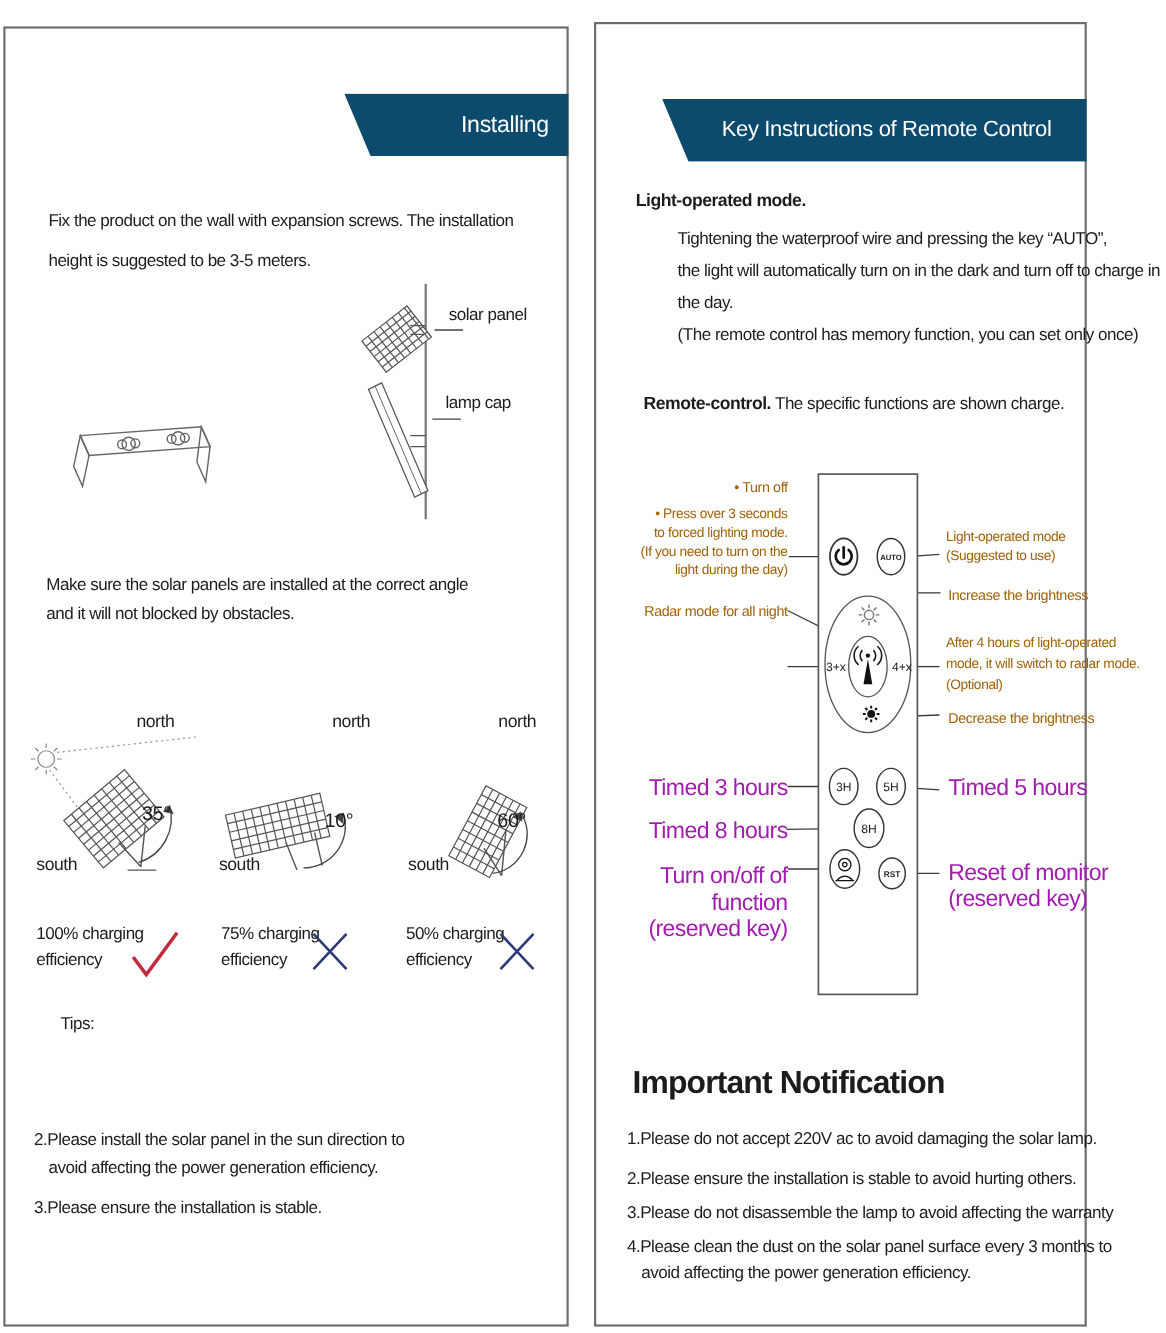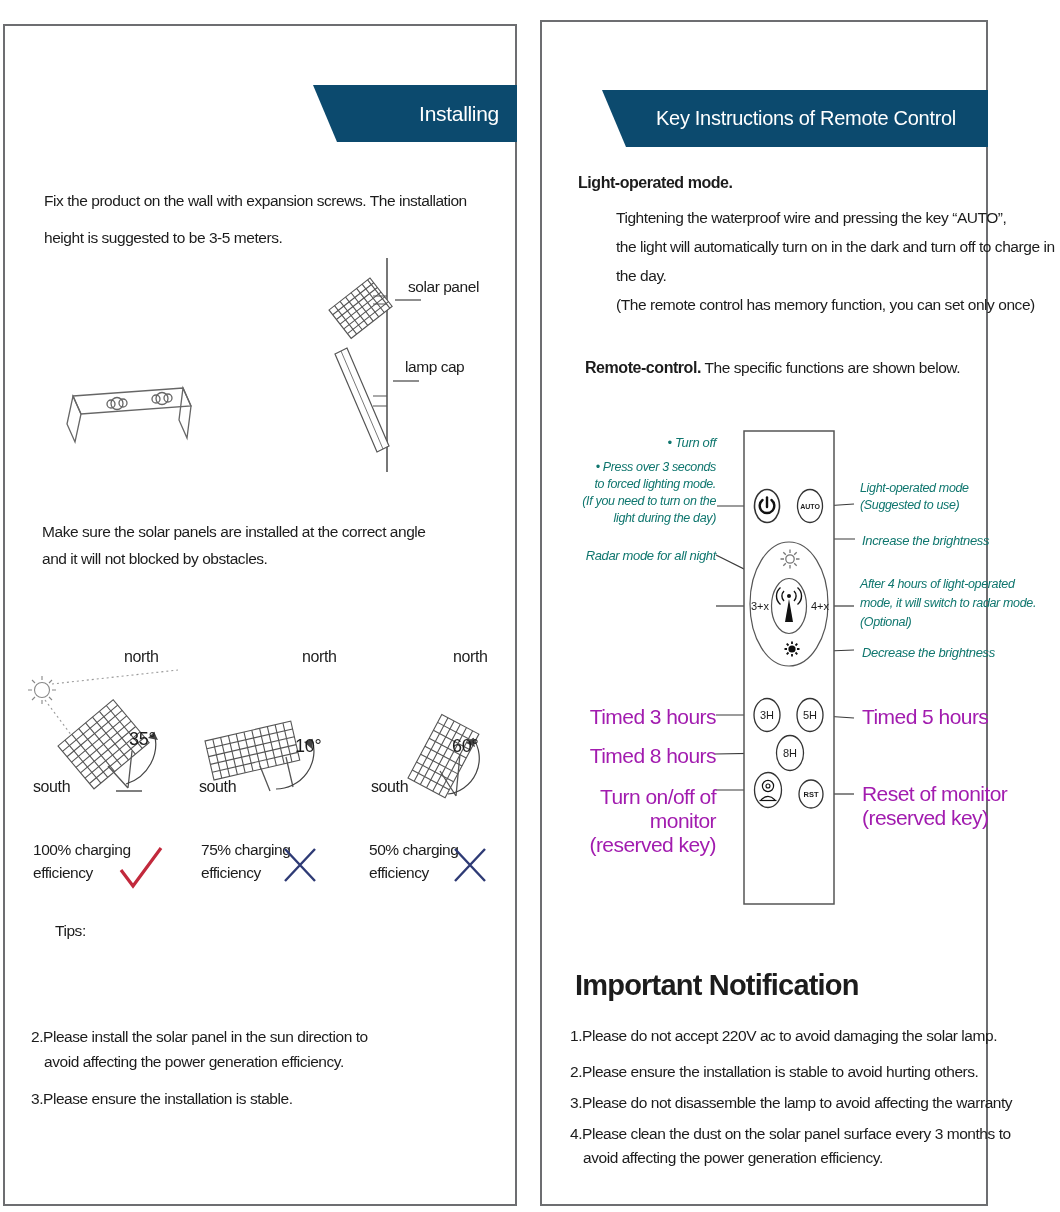--- a/index.html
+++ b/index.html
@@ -6,21 +6,21 @@
   body {
     width:1060px; height:1212px; position:relative;
     background:#ffffff; color:#1c1c1c;
     font-family:"Liberation Sans", sans-serif;
     overflow:hidden;
   }
   .panel { position:absolute; background:#fff; border:2px solid #6d6e71; box-sizing:border-box; }
   .abs { position:absolute; }
   .ml { white-space:pre-line; }
   .body-text { font-size:15.5px; letter-spacing:-0.45px; }
-  .small-label { font-size:12.5px; letter-spacing:-0.35px; line-height:17px; color:#0f766e;font-style:italic; }
+  .small-label { font-size:12.5px; letter-spacing:-0.35px; line-height:17px; color:#a16207; }
   .med-label { font-size:21px; letter-spacing:-0.55px; color:#a21caf; }
   .hang { padding-left:13px; text-indent:-13px; }
   .banner {
     position:absolute; background:#0c4a6e; color:#fff;
     clip-path:polygon(0 0,100% 0,100% 100%,24px 100%);
   }
   .banner span { display:block; line-height:57px; }
   .lbl-left { text-align:right; }
   .dirlabel { font-size:16px; letter-spacing:-0.4px; }
   .anglabel { font-size:18px; letter-spacing:-0.3px; }
@@ -148,21 +148,21 @@
     <span style="text-align:center; padding-left:22px; font-size:20px; letter-spacing:-0.3px;">Key Instructions of Remote Control</span>
   </div>
 
   <div class="abs body-text" style="left:36px; top:152px; font-weight:bold; font-size:16px;">Light-operated mode.</div>
   <div class="abs ml body-text" style="left:38px; top:181px; width:476px; line-height:29px;margin-left:36px;">Tightening the waterproof wire and pressing the key “AUTO”,
 the light will automatically turn on in the dark and turn off to charge in
 the day.
 (The remote control has memory function, you can set only once)</div>
 
   <div class="abs body-text" style="left:43px; top:337px; width:470px;">
-    <span style="font-weight:bold; font-size:16px;">Remote-control.</span><span> The specific functions are shown below.</span>
+    <span style="font-weight:bold; font-size:16px;">Remote-control.</span><span> The specific functions are shown charge.</span>
   </div>
 
   <svg class="abs" style="left:0px; top:400px;" width="516" height="490" viewBox="0 400 516 490">
 
     <g stroke="#3a3a3a" stroke-width="1.2" fill="none">
       <path d="M175,484 H212"></path>
       <path d="M282,484 L312,482"></path>
       <path d="M174,533 L236,564"></path>
       <path d="M257,539 L280,517 H313"></path>
       <path d="M174,584 H206"></path>
@@ -233,21 +233,21 @@
   </svg>
 
   <div class="abs small-label lbl-left" style="left:5px; top:412px; width:169px; font-size:13px;">• Turn off</div>
   <div class="abs ml small-label lbl-left" style="left:5px; top:437px; width:169px;">• Press over 3 seconds
 to forced lighting mode.
 (If you need to turn on the
 light during the day)</div>
   <div class="abs small-label lbl-left" style="left:5px; top:525px; width:169px; font-size:13px;">Radar mode for all night</div>
   <div class="abs med-label lbl-left" style="left:5px; top:683px; width:169px;">Timed 3 hours</div>
   <div class="abs med-label lbl-left" style="left:5px; top:722px; width:169px;">Timed 8 hours</div>
-  <div class="abs ml med-label lbl-left" style="left:5px; top:763px; width:169px; line-height:24px;">Turn on/off of monitor
+  <div class="abs ml med-label lbl-left" style="left:5px; top:763px; width:169px; line-height:24px;">Turn on/off of function
 (reserved key)</div>
 
   <div class="abs ml small-label" style="left:318px; top:458px; width:190px;">Light-operated mode
 (Suggested to use)</div>
   <div class="abs small-label" style="left:320px; top:510px; width:190px; font-size:13px;">Increase the brightness</div>
   <div class="abs ml small-label" style="left:318px; top:553px; width:200px; line-height:19px;">After 4 hours of light-operated
 mode, it will switch to radar mode.
 (Optional)</div>
   <div class="abs small-label" style="left:320px; top:622px; width:190px; font-size:13px;">Decrease the brightness</div>
   <div class="abs med-label" style="left:320px; top:683px; width:190px;">Timed 5 hours</div>

